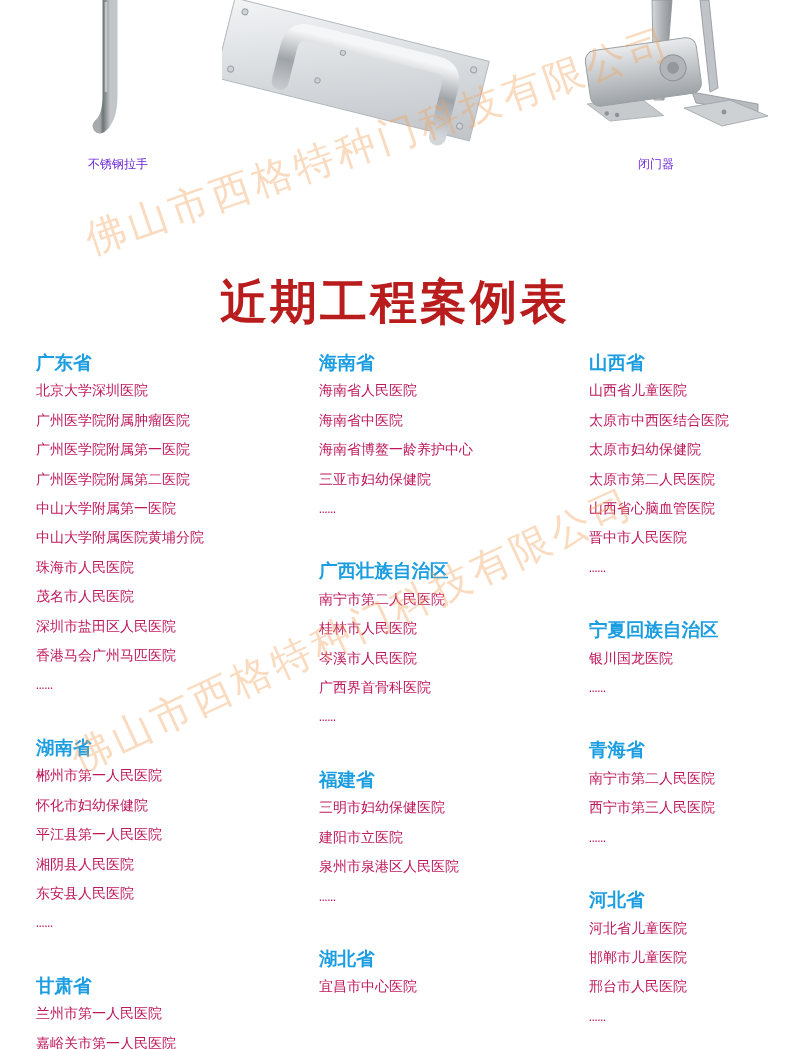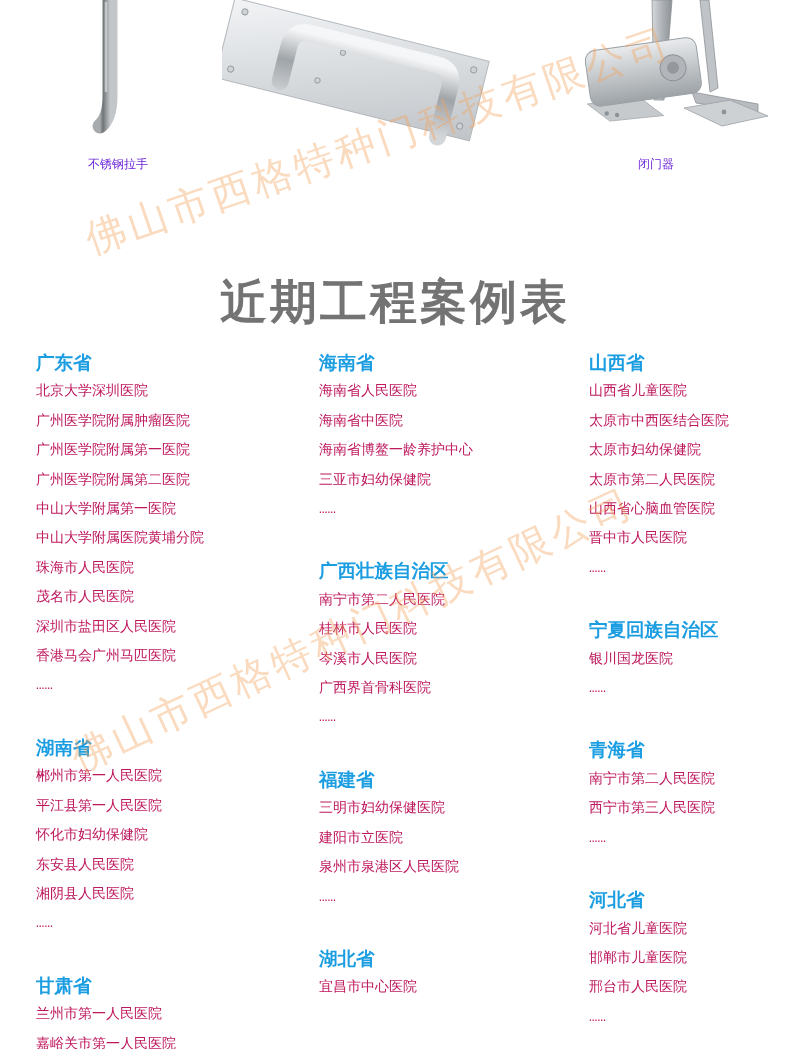--- a/index.html
+++ b/index.html
@@ -16,21 +16,21 @@
   #prod2-svg{left:222px;width:305px;height:150px;}
   #prod3-svg{left:572px;width:212px;height:150px;}
   .caption{
     position:absolute;top:156px;transform:translateX(-50%);
     font-size:12px;color:#6d28d9;white-space:nowrap;
   }
   #cap1{left:118px;} #cap2{left:386px;} #cap3{left:656px;}
   
   #page-title{
     position:absolute;top:240px;left:0;width:790px;
-    text-align:center;font-size:47px;font-weight:900;color:#737373;
+    text-align:center;font-size:47px;font-weight:900;color:#b91c1c;
     letter-spacing:3px;
   }
   
   #columns{position:absolute;top:340px;left:6px;width:790px;height:709px;z-index:1;}
   .column{position:absolute;top:8px;}
   .column:nth-child(1){left:30px;width:276px;}
   .column:nth-child(2){left:313px;width:262px;}
   .column:nth-child(3){left:583px;width:200px;}
   .section{margin:0 0 32px 0;}
   .province{
@@ -139,24 +139,24 @@
         <div class="item">中山大学附属医院黄埔分院</div>
         <div class="item">珠海市人民医院</div>
         <div class="item">茂名市人民医院</div>
         <div class="item">深圳市盐田区人民医院</div>
         <div class="item">香港马会广州马匹医院</div>
         <div class="item">……</div>
       </div>
       <div class="section">
         <div class="province">湖南省</div>
         <div class="item">郴州市第一人民医院</div>
+        <div class="item">怀化市妇幼保健院</div>
         <div class="item">平江县第一人民医院</div>
-        <div class="item">怀化市妇幼保健院</div>
+        <div class="item">湘阴县人民医院</div>
         <div class="item">东安县人民医院</div>
-        <div class="item">湘阴县人民医院</div>
         <div class="item">……</div>
       </div>
       <div class="section">
         <div class="province">甘肃省</div>
         <div class="item">兰州市第一人民医院</div>
         <div class="item">嘉峪关市第一人民医院</div>
       </div>
     </div>
     <div class="column">
       <div class="section">

